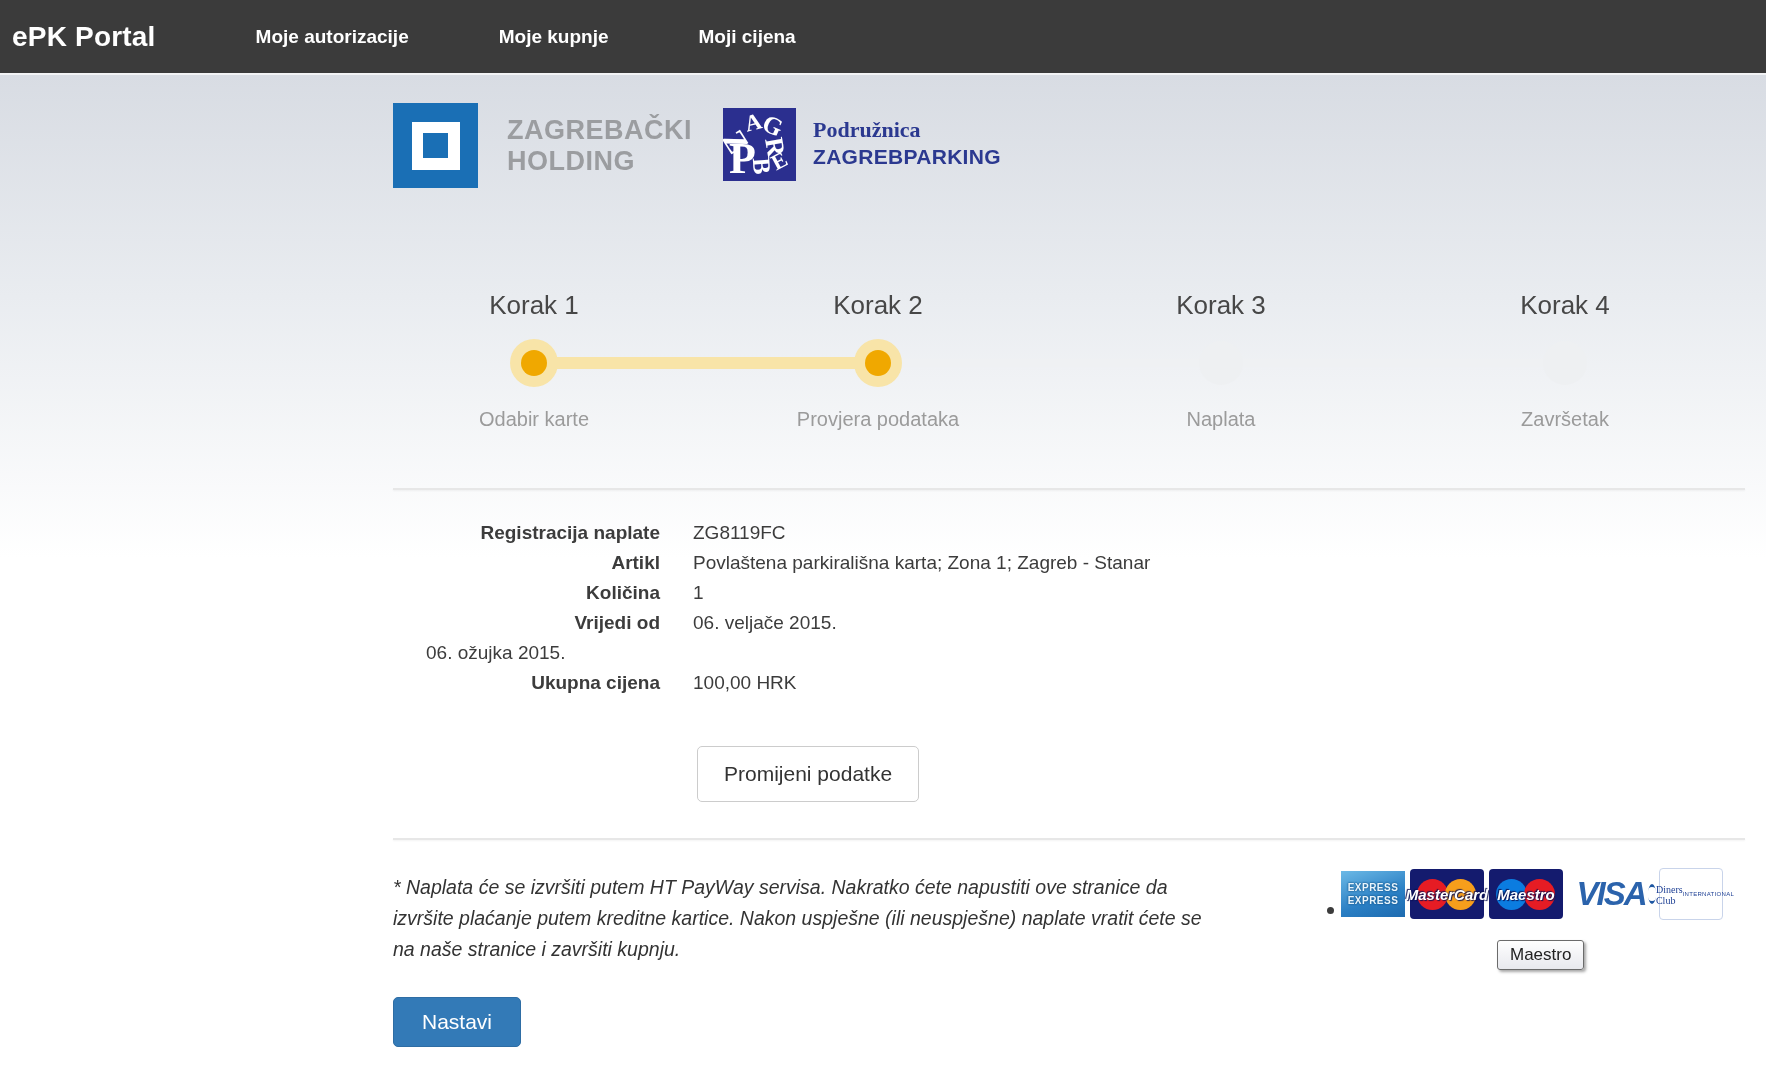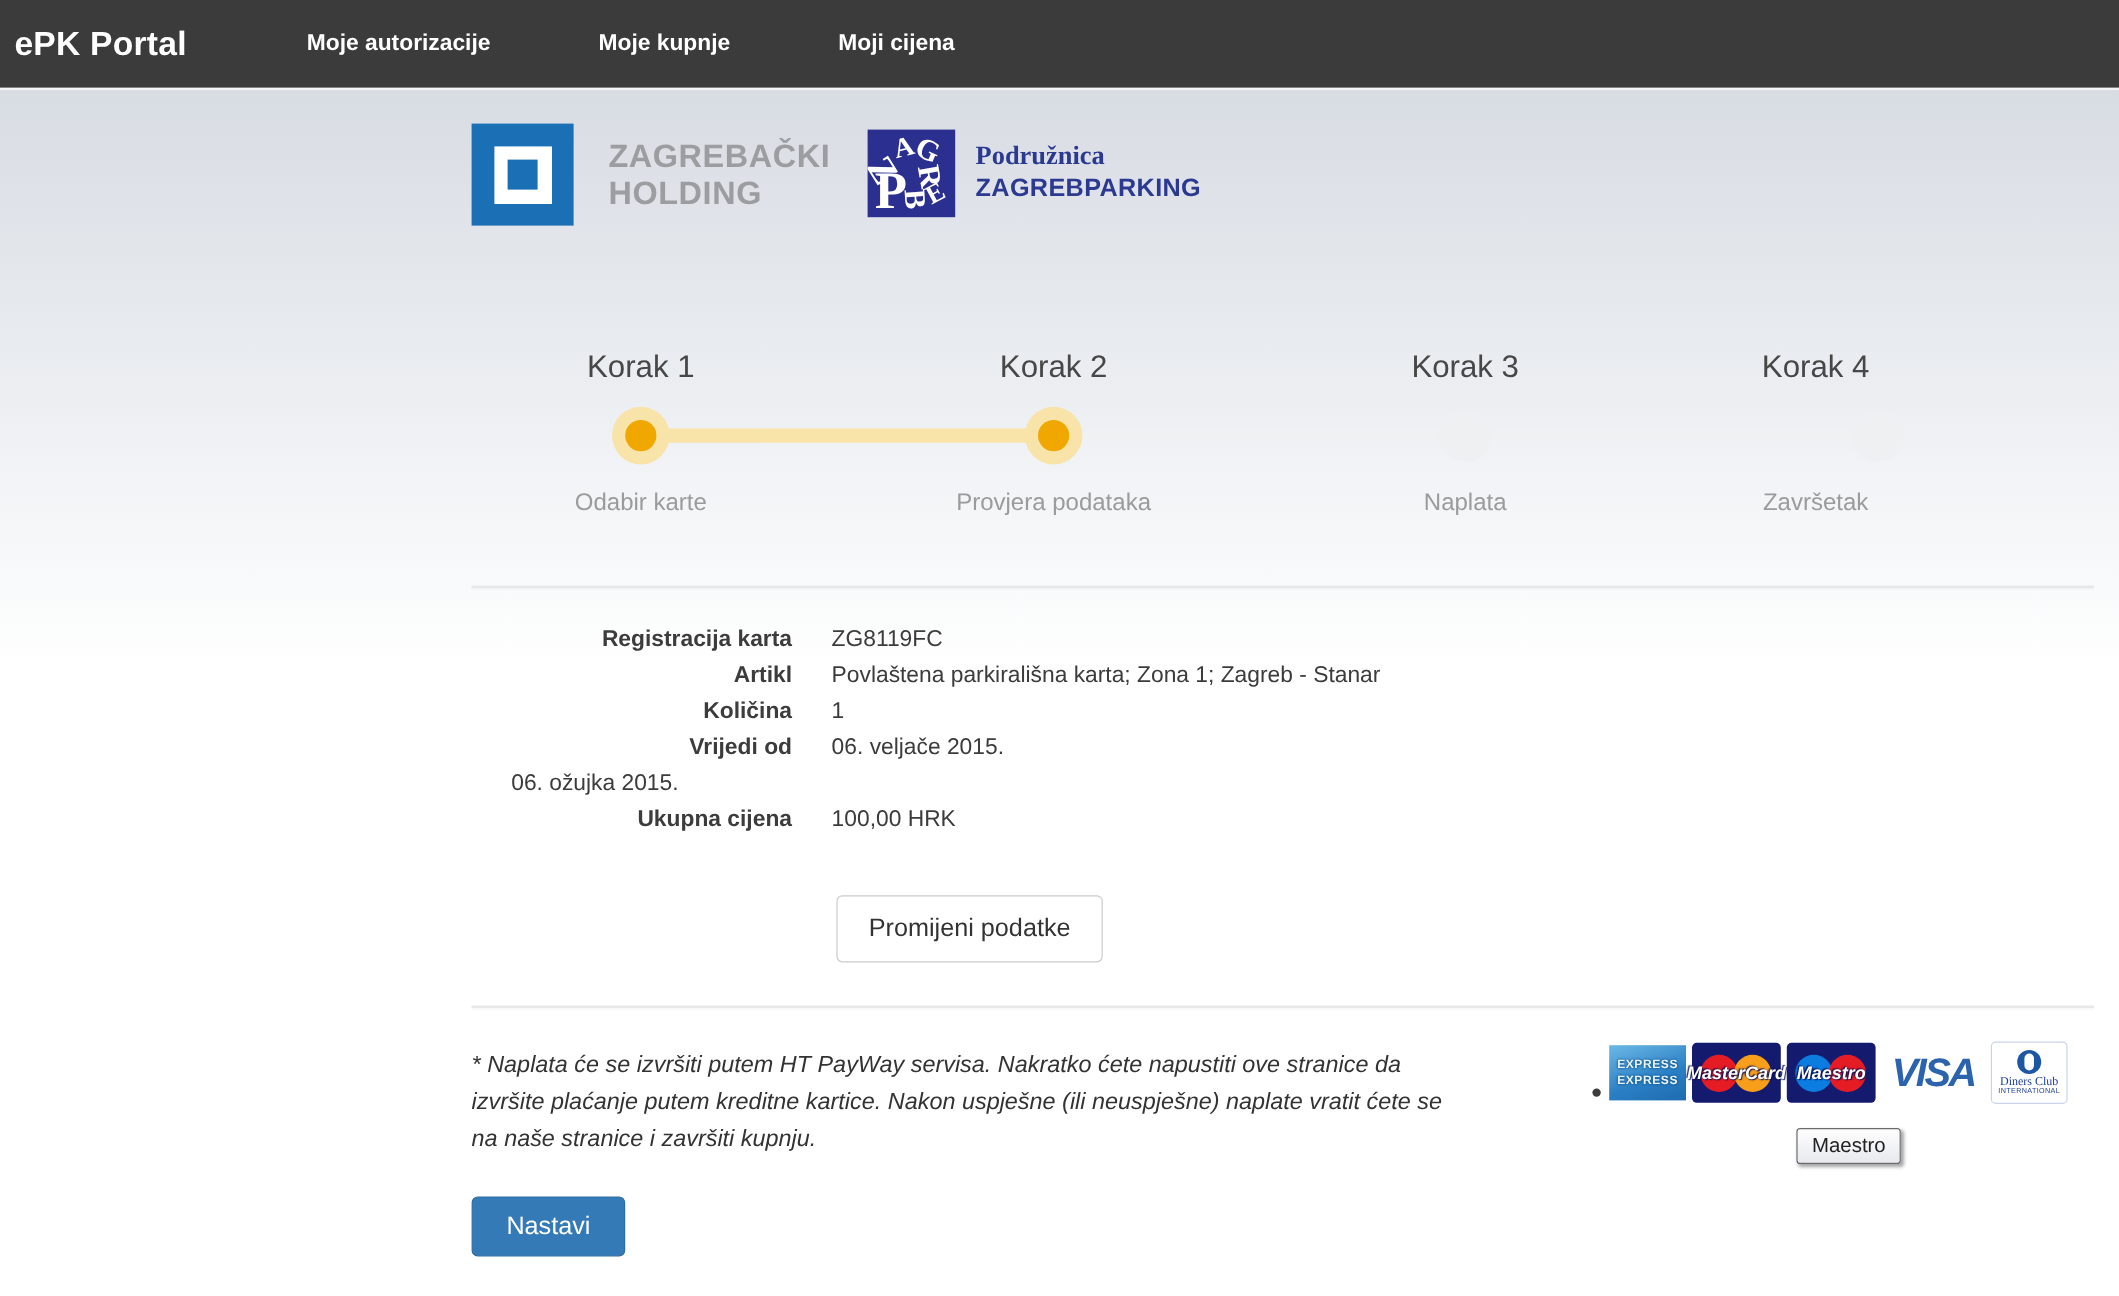--- a/index.html
+++ b/index.html
@@ -89,21 +89,21 @@
   .card-mc .c1{left:7px;background:#e61c24;}
   .card-mc .c2{left:35px;background:#f79e1b;}
   .card-maestro .c1{left:7px;background:#0b7ce0;}
   .card-maestro .c2{left:35px;background:#e61c24;}
   .wordmark{position:absolute;left:0;top:0;width:100%;height:100%;display:flex;align-items:center;justify-content:center;
     color:#fff;font-size:15px;font-weight:bold;font-style:italic;
     text-shadow:1px 1px 1px rgba(10,14,80,0.9), -1px -1px 1px rgba(10,14,80,0.9);}
   .card-visa{width:86px;height:48px;display:flex;align-items:center;justify-content:center;}
   .card-visa span{font-size:33px;font-weight:bold;font-style:italic;color:#2b63ac;letter-spacing:-2px;}
   .card-diners{width:64px;height:52px;background:#fff;border:1px solid #c9d4ea;border-radius:4px;
-    display:flex;flex-direction:column;align-items:center;justify-content:center;}
+    display:flex;flex-direction:row;align-items:center;justify-content:center;}
   .diners-circle{width:20px;height:20px;border-radius:50%;background:#1d56a2;display:flex;align-items:center;justify-content:center;}
   .diners-circle i{display:block;width:8px;height:14px;background:#fff;border-radius:4px;}
   .card-diners .dc1{font-family:"Liberation Serif",serif;font-size:10px;color:#1d3f94;margin-top:1px;}
   .card-diners .dc2{font-size:6px;color:#1d3f94;letter-spacing:0.3px;}
 
   .tooltip{position:absolute;left:1104px;top:865px;padding:4px 12px;font-size:17px;color:#222;
     background:linear-gradient(180deg,#fefefe,#e8e9ee);border:1px solid #6b6b6b;border-radius:3px;
     box-shadow:2px 2px 3px rgba(0,0,0,0.35);}
 
   .continue-btn{position:absolute;left:0;top:922px;height:50px;padding:12px 28px;font-size:21px;
@@ -157,40 +157,40 @@
         <div class="sub">Odabir karte</div>
       </div>
       <div class="step" style="left:485px">
         <div class="title">Korak 2</div>
         <div class="sub">Provjera podataka</div>
       </div>
       <div class="step" style="left:828px">
         <div class="title">Korak 3</div>
         <div class="sub">Naplata</div>
       </div>
-      <div class="step" style="left:1120px">
+      <div class="step" style="left:1172px">
         <div class="title">Korak 4</div>
         <div class="sub">Završetak</div>
       </div>
 
       <div class="dot active" style="left:141px">
           <div class="inner"></div>
         </div>
       <div class="dot active" style="left:485px">
           <div class="inner"></div>
         </div>
       <div class="dot inactive" style="left:828px"></div>
       <div class="dot inactive" style="left:1172px"></div>
     </div>
 
     <div class="divider d1"></div>
 
     <div class="details">
       <div class="drow">
-        <div class="lbl">Registracija karta</div>
+        <div class="lbl">Registracija naplate</div>
         <div class="val">ZG8119FC</div>
       </div>
       <div class="drow">
         <div class="lbl">Artikl</div>
         <div class="val">Povlaštena parkirališna karta; Zona 1; Zagreb - Stanar</div>
       </div>
       <div class="drow">
         <div class="lbl">Količina</div>
         <div class="val">1</div>
       </div>

